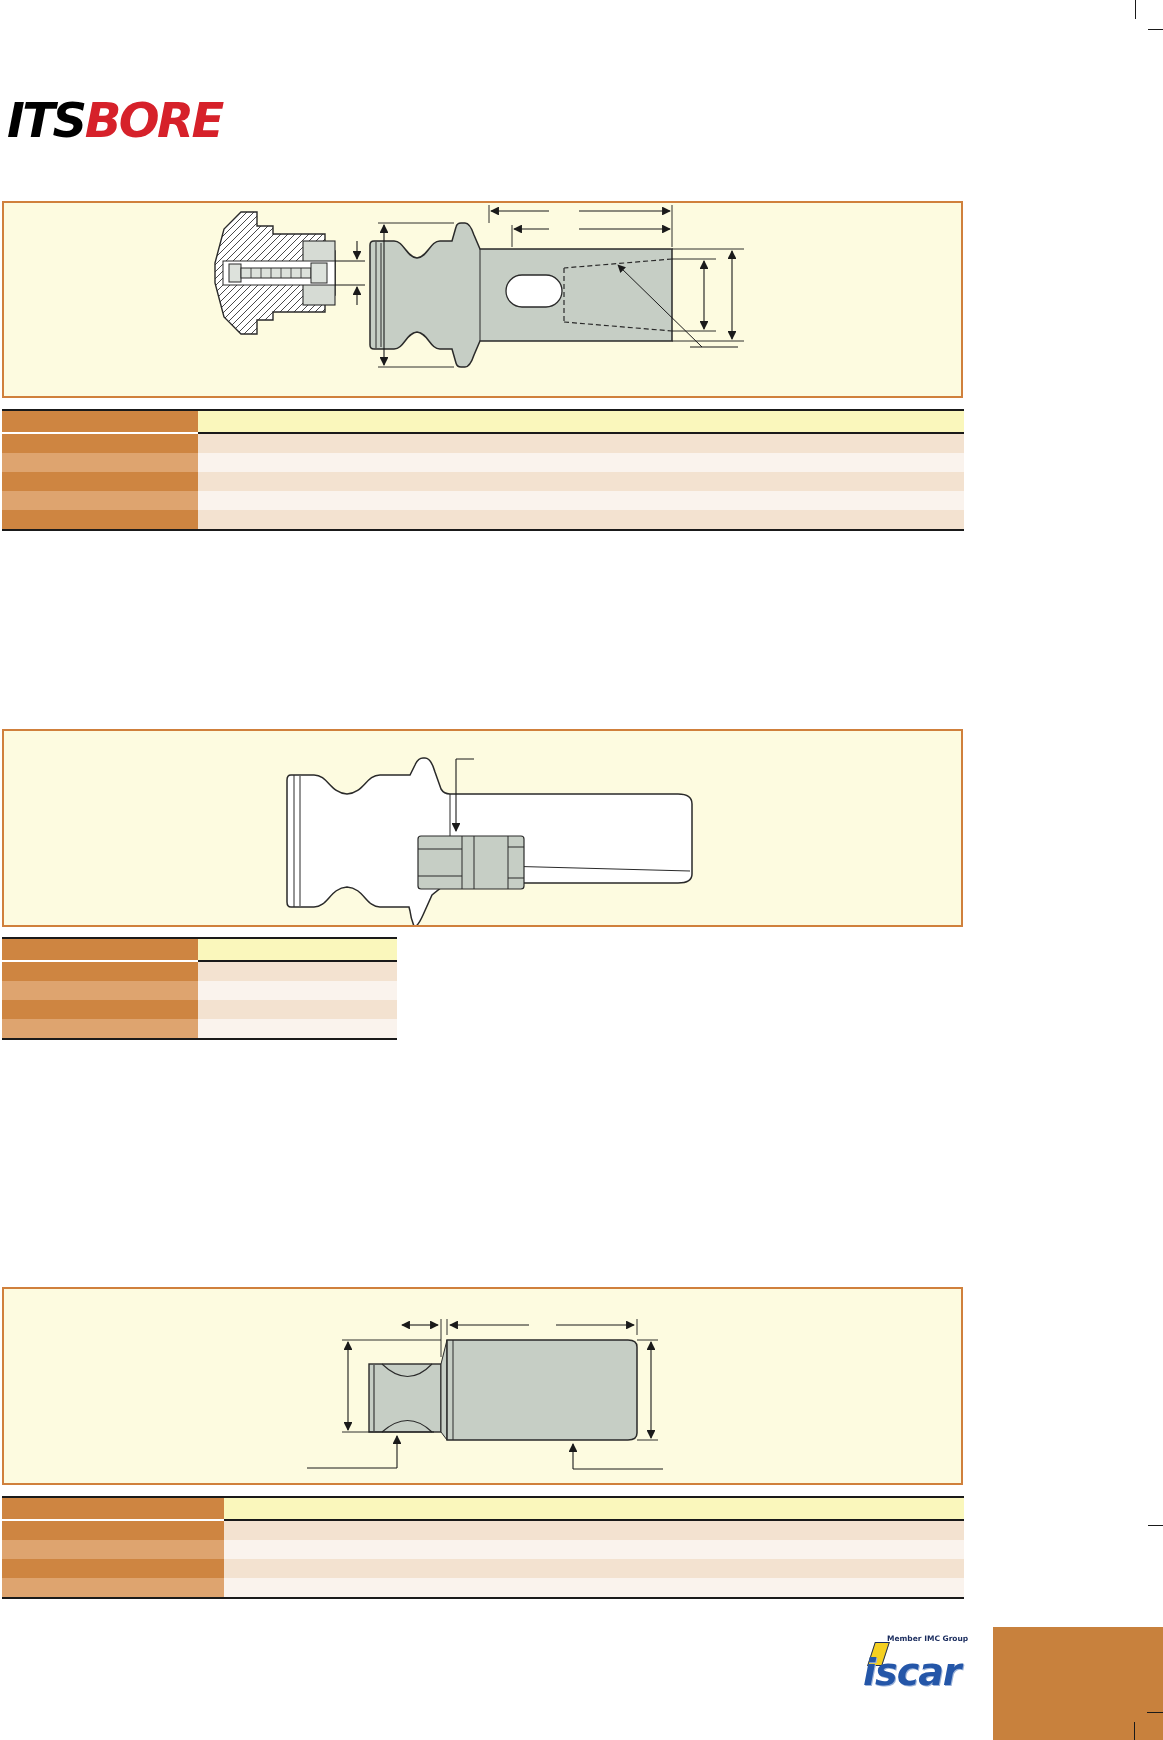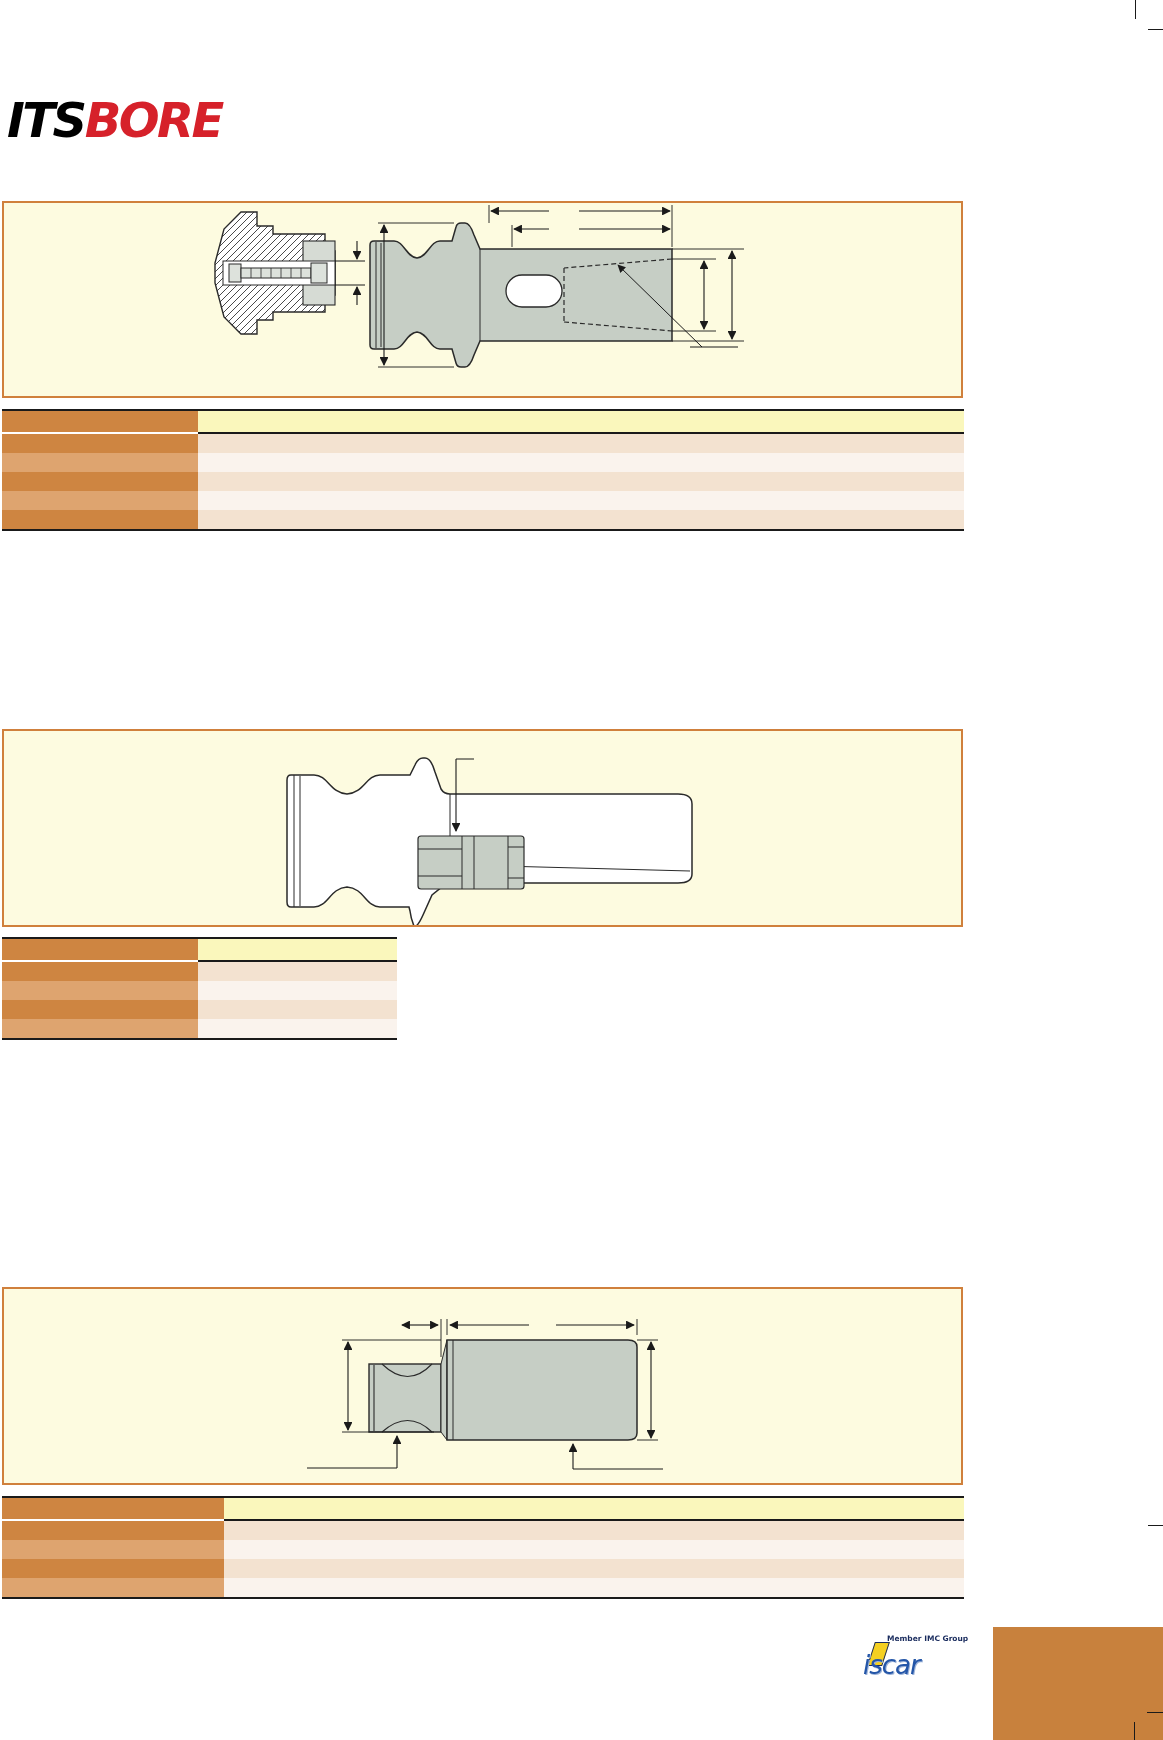--- a/index.html
+++ b/index.html
@@ -25,21 +25,21 @@
   .r-even .c1{background:#dea46f;} .r-even .c2{background:#faf3ed;}
   
   .mark{position:absolute;background:#1a1a1a;z-index:5;}
   
   .corner-block{position:absolute;left:993px;top:1627px;width:170px;height:113px;background:#c8813d;}
   
   .iscar{position:absolute;left:861px;top:1634px;width:112px;height:54px;text-align:right;}
   .iscar .member{position:absolute;left:26px;top:0;font-size:7.5px;font-weight:bold;color:#1a2c5e;white-space:nowrap;}
   .iscar .diamond{position:absolute;left:10px;top:8px;width:13px;height:22px;background:#f5d020;
                   border:1px solid #1a2c5e;transform:skewX(-18deg);}
-  .iscar .word{position:absolute;left:2px;top:16px;font-size:26px;font-weight:normal;font-style:italic;
+  .iscar .word{position:absolute;left:2px;top:16px;font-size:38px;font-weight:bold;font-style:italic;
                letter-spacing:-1px;color:#2456a8;text-shadow:1px 1px 0 #9db3d8;}
 </style>
 </head>
 <body>
 
 <div id="page">
 
   <div class="brandlogo"><span>ITS</span><span class="bore">BORE</span></div>
 
   <div class="panel" style="top:201px;height:193px;">

